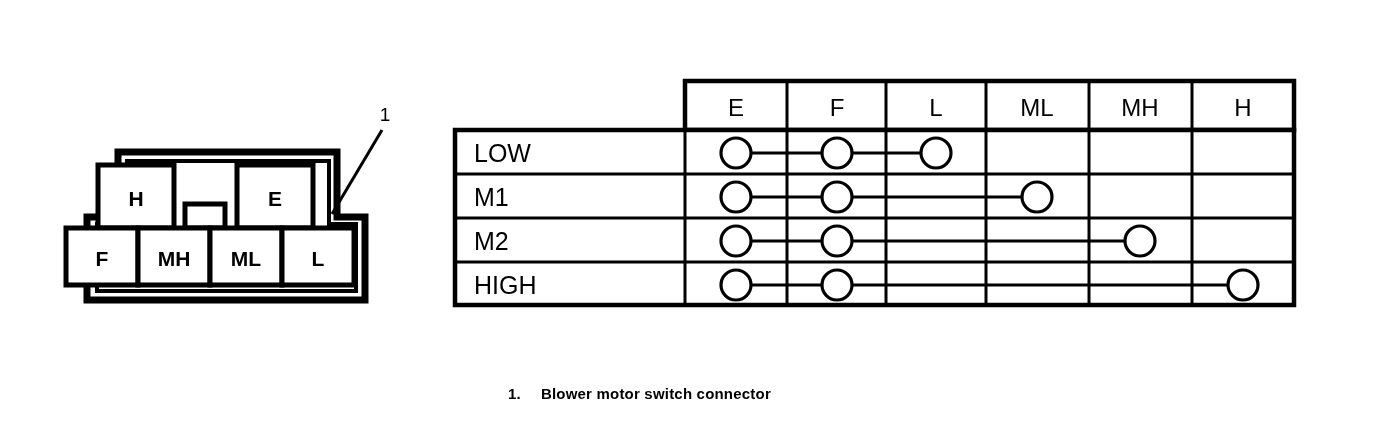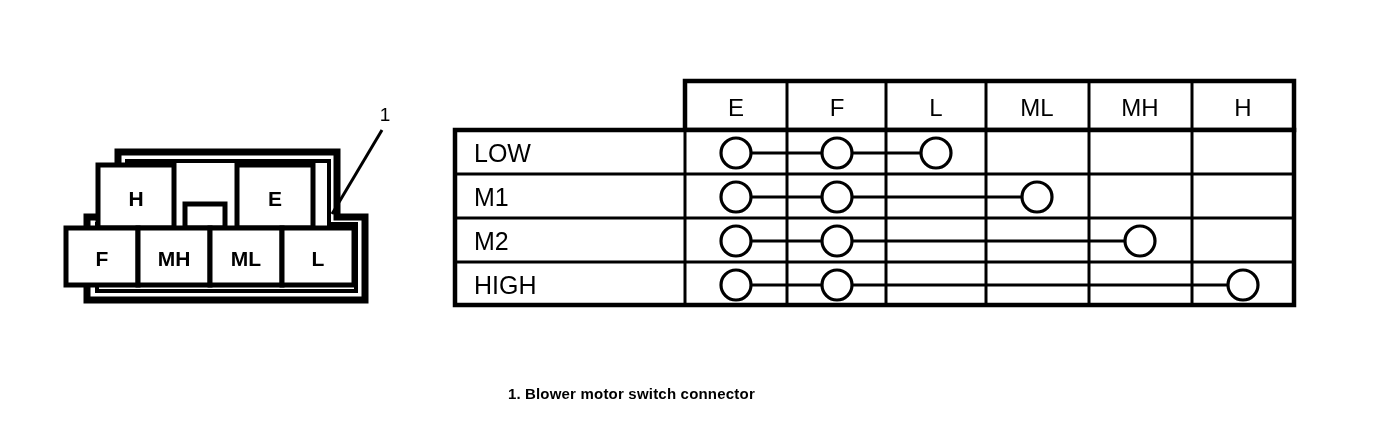--- a/index.html
+++ b/index.html
@@ -107,21 +107,21 @@
     font-family: "Liberation Sans", sans-serif;
     font-size: 15px;
     font-weight: 700;
     letter-spacing: 0.2px;
   }
   #caption .cap-text {
     font-family: "Liberation Sans", sans-serif;
     font-size: 15px;
     font-weight: 700;
     letter-spacing: 0.2px;
-    margin-left: 4px;
+    margin-left: 20px;
   }
 </style>
 </head>
 <body>
 
 <div id="page">
 
   <div id="connector-figure">
     <svg viewBox="0 0 380 225" xmlns="http://www.w3.org/2000/svg">
 

